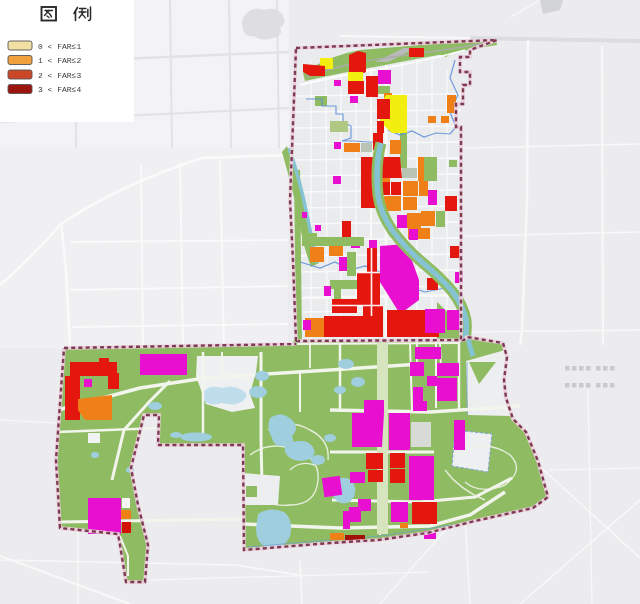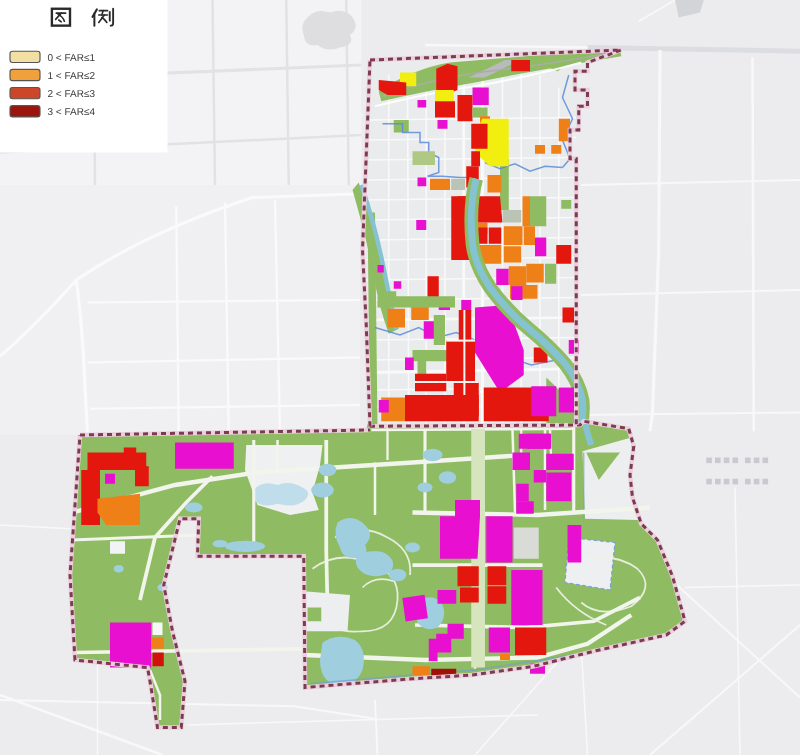--- a/index.html
+++ b/index.html
@@ -1,16 +1,16 @@
 <!DOCTYPE html>
 <html><head>
 <meta charset="utf-8">
 <style>
   html,body{margin:0;padding:0;background:#fff;}
-  #map{width:544px;height:604px;position:relative;font-family:Liberation Sans, sans-serif;}
+  #map{width:544px;height:604px;position:relative;font-family:Liberation Mono, monospace;}
 </style>
 </head>
 <body>
 <div id="map">
 <svg width="640" height="604" viewBox="0 0 640 604" xmlns="http://www.w3.org/2000/svg">
 
 <rect x="0" y="0" width="640" height="604" fill="#ECECEE"></rect>
 
 <g id="outroads" stroke="#FAFAFB" stroke-width="2" fill="none" opacity="0.9">
   <path d="M470,38 L640,41" stroke="#DBDCE0" stroke-width="4"></path>

